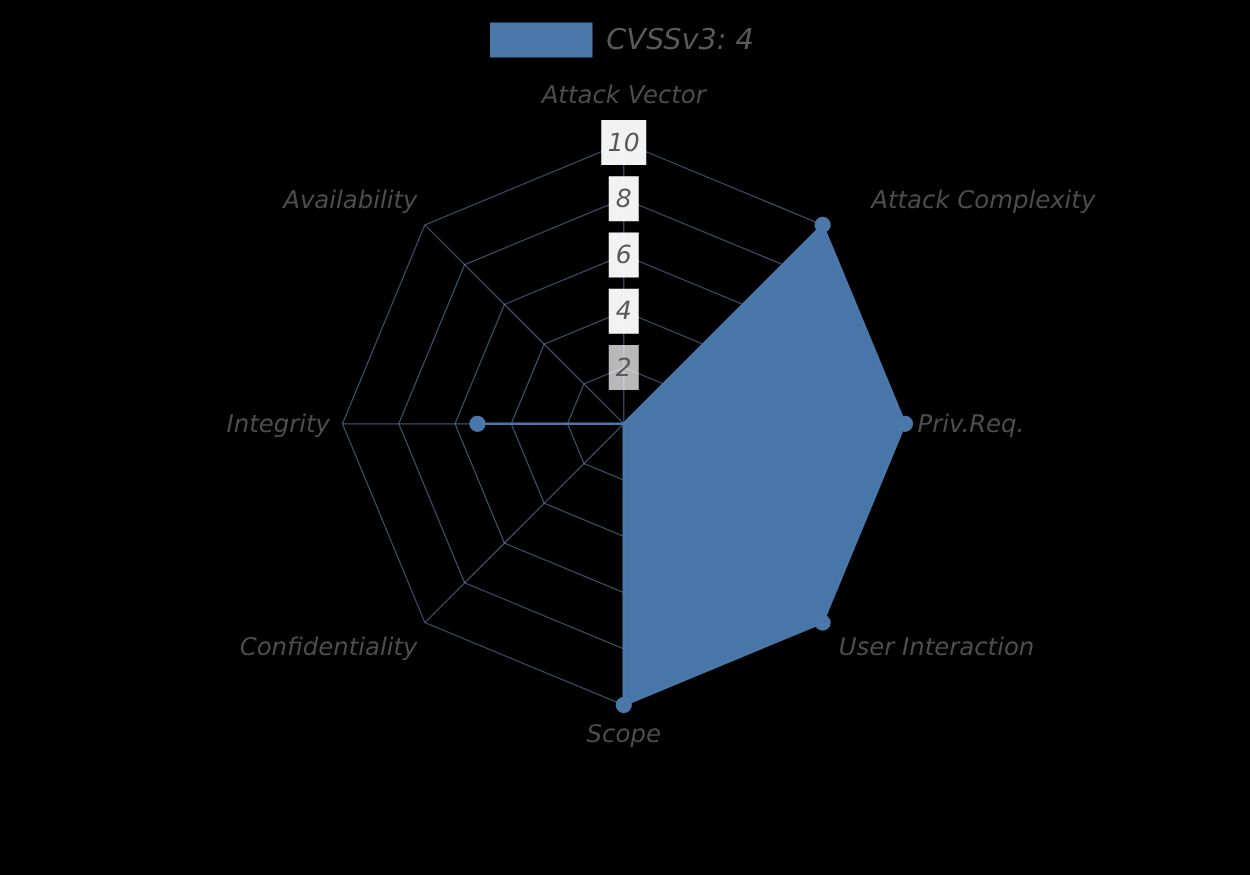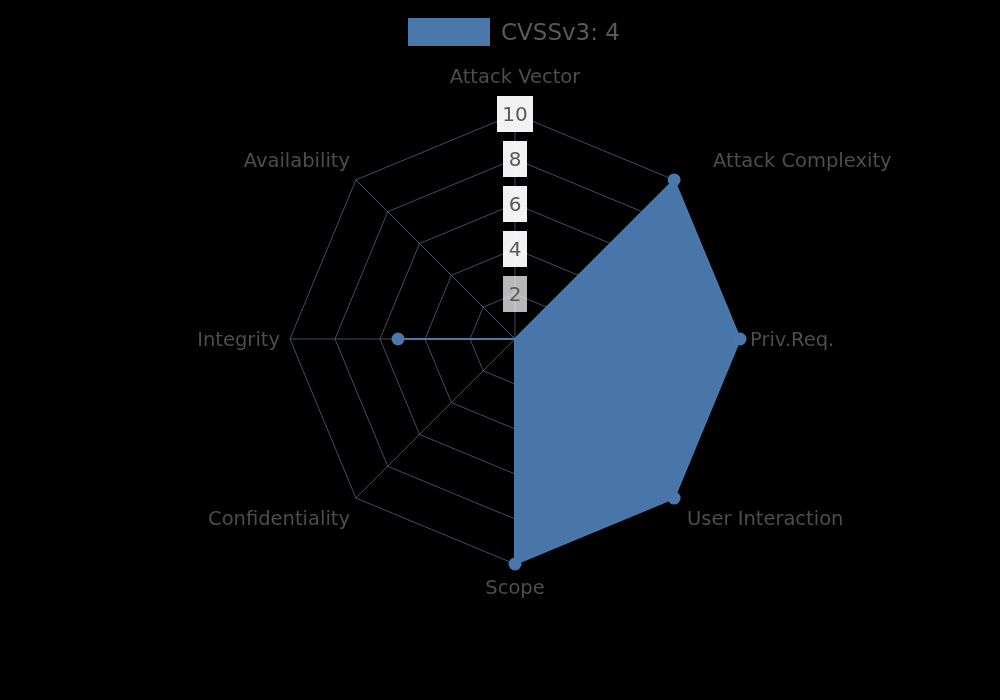--- a/index.html
+++ b/index.html
@@ -9,23 +9,24 @@
   }
   body {
     width: 1000px;
     height: 700px;
     overflow: hidden;
     font-family: "DejaVu Sans", "Liberation Sans", sans-serif;
     position: relative;
   }
   #chart-root {
     position: absolute;
-    left: 16px; top: 0;
+    left: 0; top: 0;
     width: 908px;
     height: 700px;
+    font-style: italic;
   }
   svg.radar {
     display: block;
     width: 1000px;
     height: 700px;
   }
   .legend-label {
     font-size: 23px;
     fill: #595959;
     font-family: "DejaVu Sans", "Liberation Sans", sans-serif;

